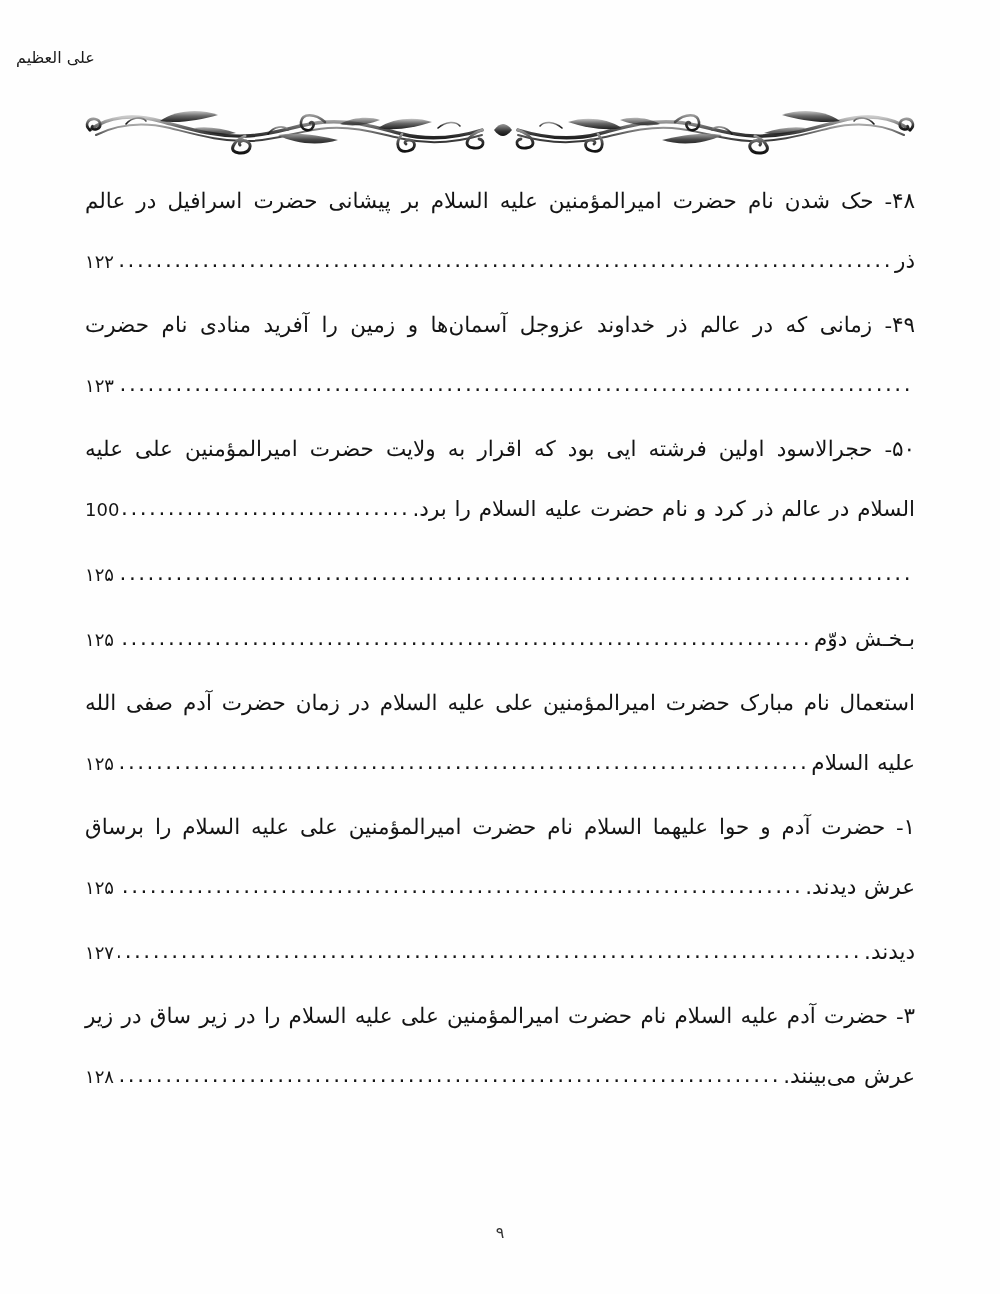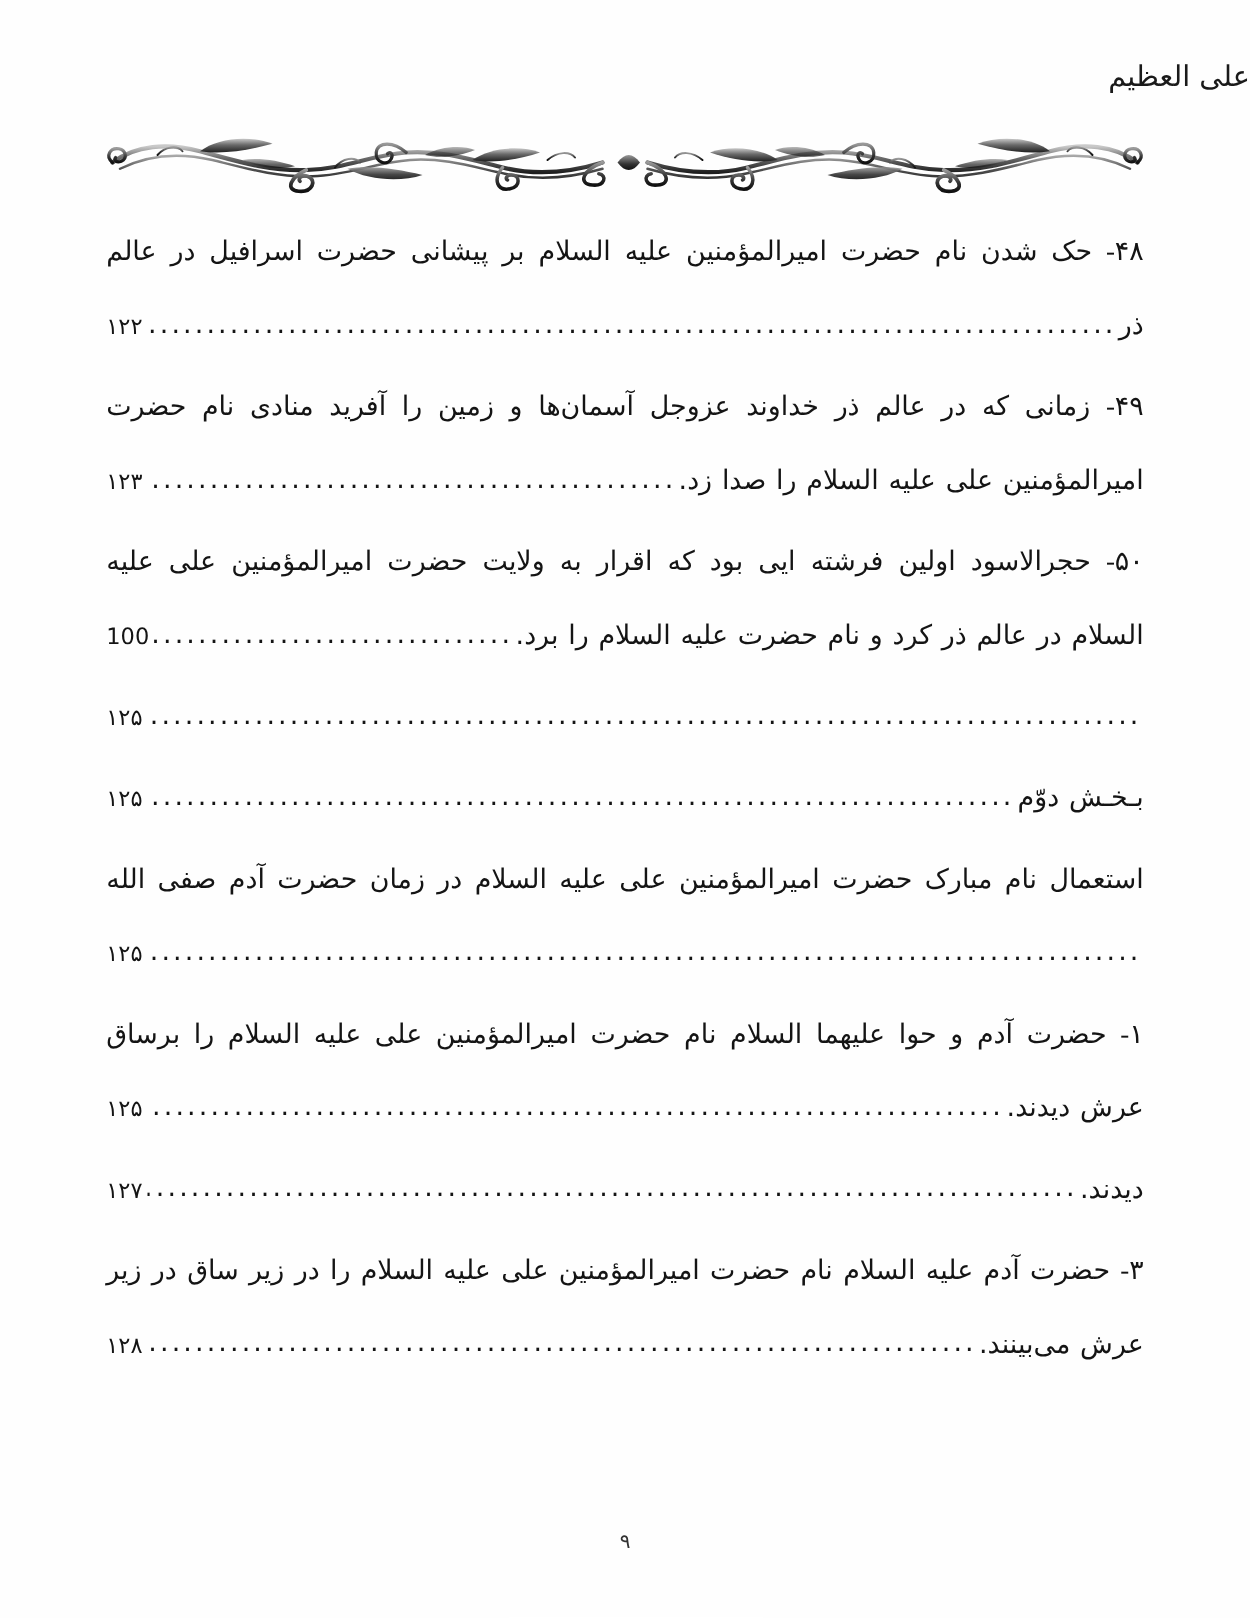--- a/index.html
+++ b/index.html
@@ -22,22 +22,22 @@
     inset: 0;
     background: #fefefe;
   }
 
   
   .running-header {
     position: absolute;
     top: 48px;
     left: 0;
     right: 0;
-    text-align: right;
-    font-size: 23px;
+    text-align: left;
+    font-size: 16px;
     line-height: 1.25;
     letter-spacing: 0.5px;
     color: #1a1a1a;
     direction: rtl;
     padding-left: 16px;
   }
 
   
   .ornament-wrap {
     position: absolute;
@@ -195,21 +195,20 @@
       <div class="leader-line">
         <span class="leader-text">ذر</span>
         <span class="leader-dots">..................................................................................................</span>
         <span class="leader-page">۱۲۲</span>
       </div>
     </div>
 
     <div class="toc-entry">
       <div class="entry-head">۴۹- زمانی که در عالم ذر خداوند عزوجل آسمان‌ها و زمین را آفرید منادی نام حضرت</div>
       <div class="leader-line">
-        <span class="leader-text">امیرالمؤمنین علی علیه السلام را صدا زد.</span>
         <span class="leader-dots">..................................................................................................</span>
         <span class="leader-page">۱۲۳</span>
       </div>
     </div>
 
     <div class="toc-entry">
       <div class="entry-head">۵۰- حجرالاسود اولین فرشته ایی بود که اقرار به ولایت حضرت امیرالمؤمنین علی علیه</div>
       <div class="leader-line">
         <span class="leader-text">السلام در عالم ذر کرد و نام حضرت علیه السلام را برد.</span>
         <span class="leader-dots">..................................................................................................</span>
@@ -228,20 +227,21 @@
       <div class="leader-line">
         <span class="leader-text">بـخـش دوّم</span>
         <span class="leader-dots">..................................................................................................</span>
         <span class="leader-page">۱۲۵</span>
       </div>
     </div>
 
     <div class="toc-entry">
       <div class="entry-head">استعمال نام مبارک حضرت امیرالمؤمنین علی علیه السلام در زمان حضرت آدم صفی الله</div>
       <div class="leader-line">
+        <span class="leader-text">علیه السلام</span>
         <span class="leader-dots">..................................................................................................</span>
         <span class="leader-page">۱۲۵</span>
       </div>
     </div>
 
     <div class="toc-entry">
       <div class="entry-head">۱- حضرت آدم و حوا علیهما السلام نام حضرت امیرالمؤمنین علی علیه السلام را برساق</div>
       <div class="leader-line">
         <span class="leader-text">عرش دیدند.</span>
         <span class="leader-dots">..................................................................................................</span>

